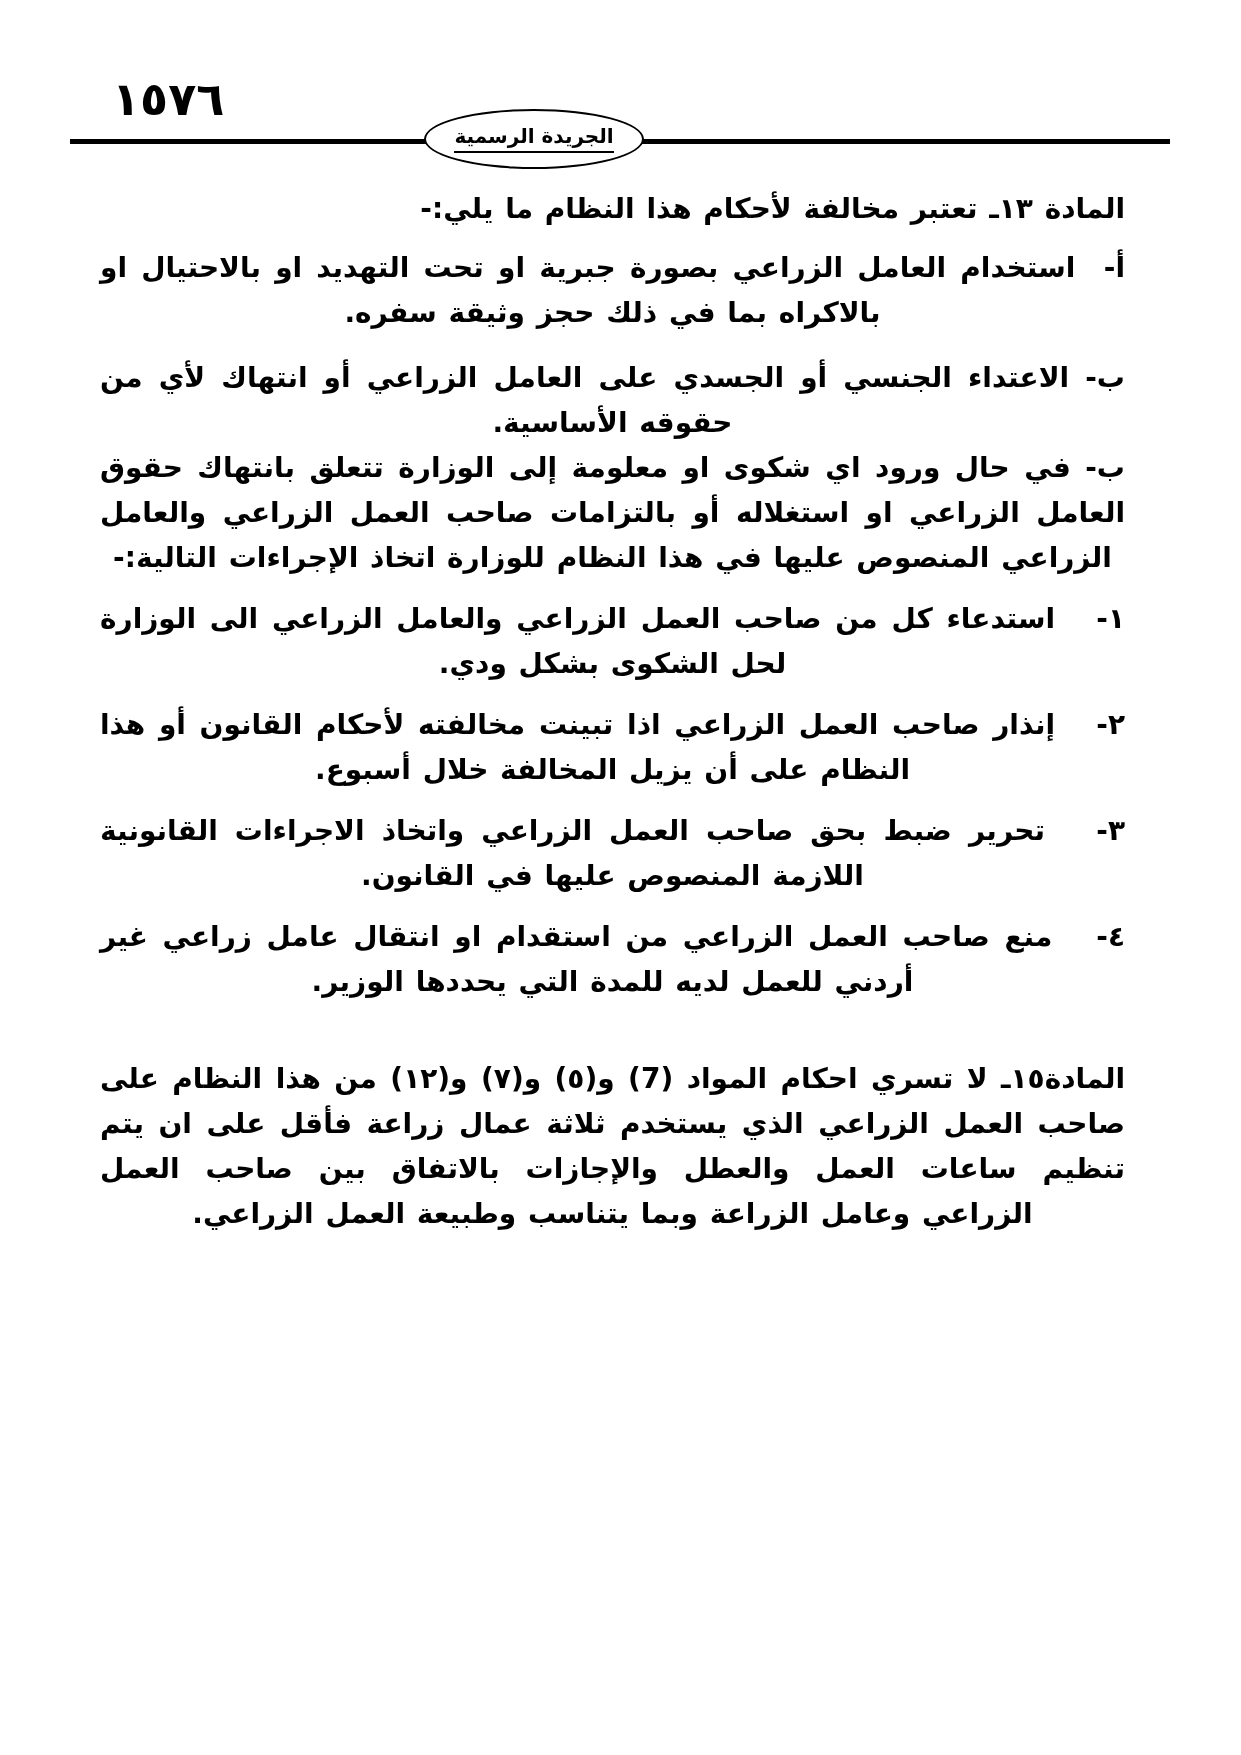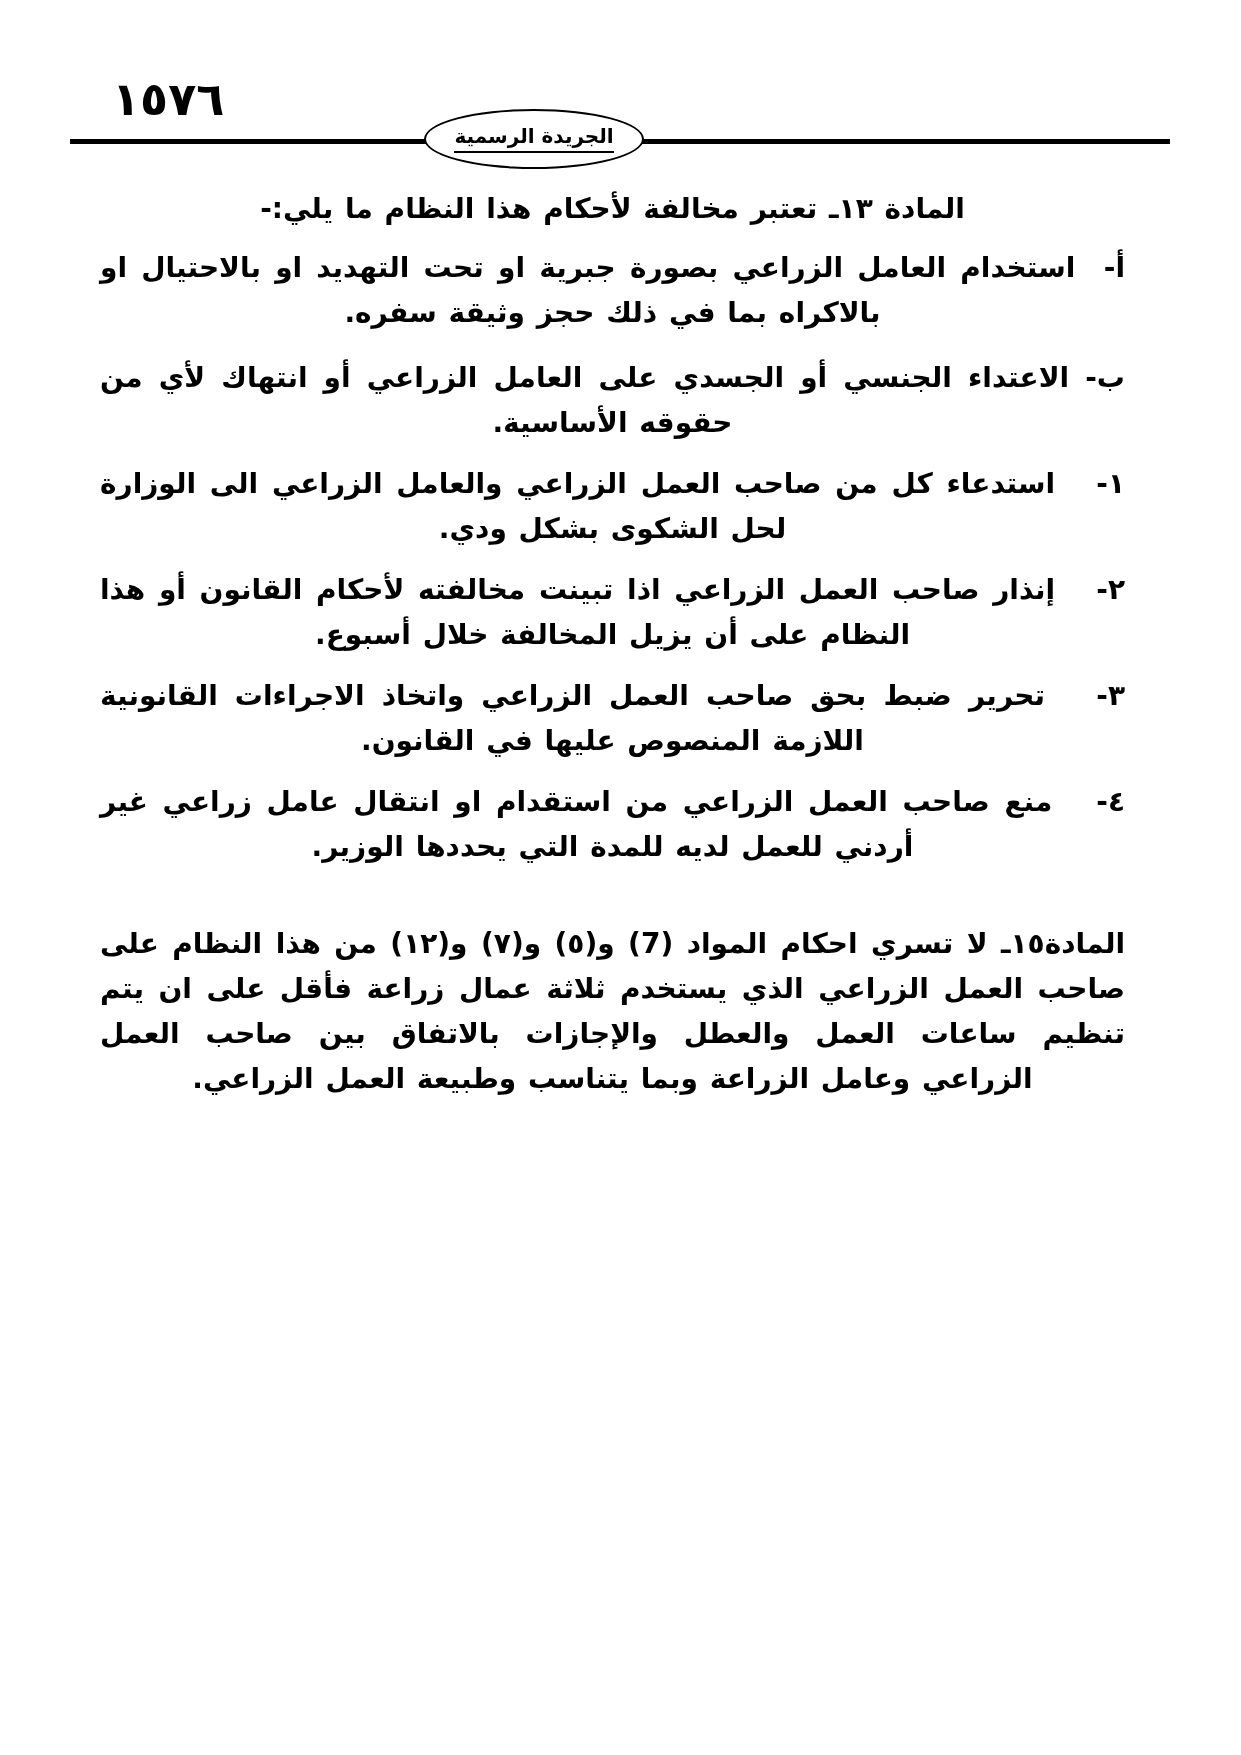--- a/index.html
+++ b/index.html
@@ -72,21 +72,21 @@
     right: 0;
     left: 0;
     padding: 0 116px 0 100px;
     font-size: 28px;
     font-weight: bold;
     line-height: 45px;
   }
   main p { word-spacing: 2px; }
 
   .line-right {
-    text-align: center;
+    text-align: right;
   }
   .para {
     text-align: justify;
     text-align-last: center;
   }
 
   .a13-intro { margin-bottom: 14px; }
   .a13-a     { margin-bottom: 20px; }
   .a13-b     { margin-bottom: 0; }
   .a14-a     { margin-top: 48px; }
@@ -110,20 +110,21 @@
 
   <main>
 
     <p class="line-right a13-intro">المادة ١٣ـ تعتبر مخالفة لأحكام هذا النظام ما يلي:-</p>
 
     <p class="para a13-a">أ-&nbsp;&nbsp;استخدام العامل الزراعي بصورة جبرية او تحت التهديد او بالاحتيال او بالاكراه بما في ذلك حجز وثيقة سفره.</p>
 
     <p class="para a13-b">ب- الاعتداء الجنسي أو الجسدي على العامل الزراعي أو انتهاك لأي من حقوقه الأساسية.</p>
 
 
+    <p class="para a14-b">ب- في حال ورود اي شكوى او معلومة إلى الوزارة تتعلق بانتهاك حقوق العامل الزراعي او استغلاله أو بالتزامات صاحب العمل الزراعي والعامل الزراعي المنصوص عليها في هذا النظام للوزارة اتخاذ الإجراءات التالية:-</p>
 
     <p class="para proc">١-&nbsp;&nbsp;&nbsp;استدعاء كل من صاحب العمل الزراعي والعامل الزراعي الى الوزارة لحل الشكوى بشكل ودي.</p>
 
     <p class="para proc">٢-&nbsp;&nbsp;&nbsp;إنذار صاحب العمل الزراعي اذا تبينت مخالفته لأحكام القانون أو هذا النظام على أن يزيل المخالفة خلال أسبوع.</p>
 
     <p class="para proc">٣-&nbsp;&nbsp;&nbsp;تحرير ضبط بحق صاحب العمل الزراعي واتخاذ الاجراءات القانونية اللازمة المنصوص عليها في القانون.</p>
 
     <p class="para proc">٤-&nbsp;&nbsp;&nbsp;منع صاحب العمل الزراعي من استقدام او انتقال عامل زراعي غير أردني للعمل لديه للمدة التي يحددها الوزير.</p>
 
     <p class="para a15">المادة١٥ـ لا تسري احكام المواد (7) و(٥) و(٧) و(١٢) من هذا النظام على صاحب العمل الزراعي الذي يستخدم ثلاثة عمال زراعة فأقل على ان يتم تنظيم ساعات العمل والعطل والإجازات بالاتفاق بين صاحب العمل الزراعي وعامل الزراعة وبما يتناسب وطبيعة العمل الزراعي.</p>

